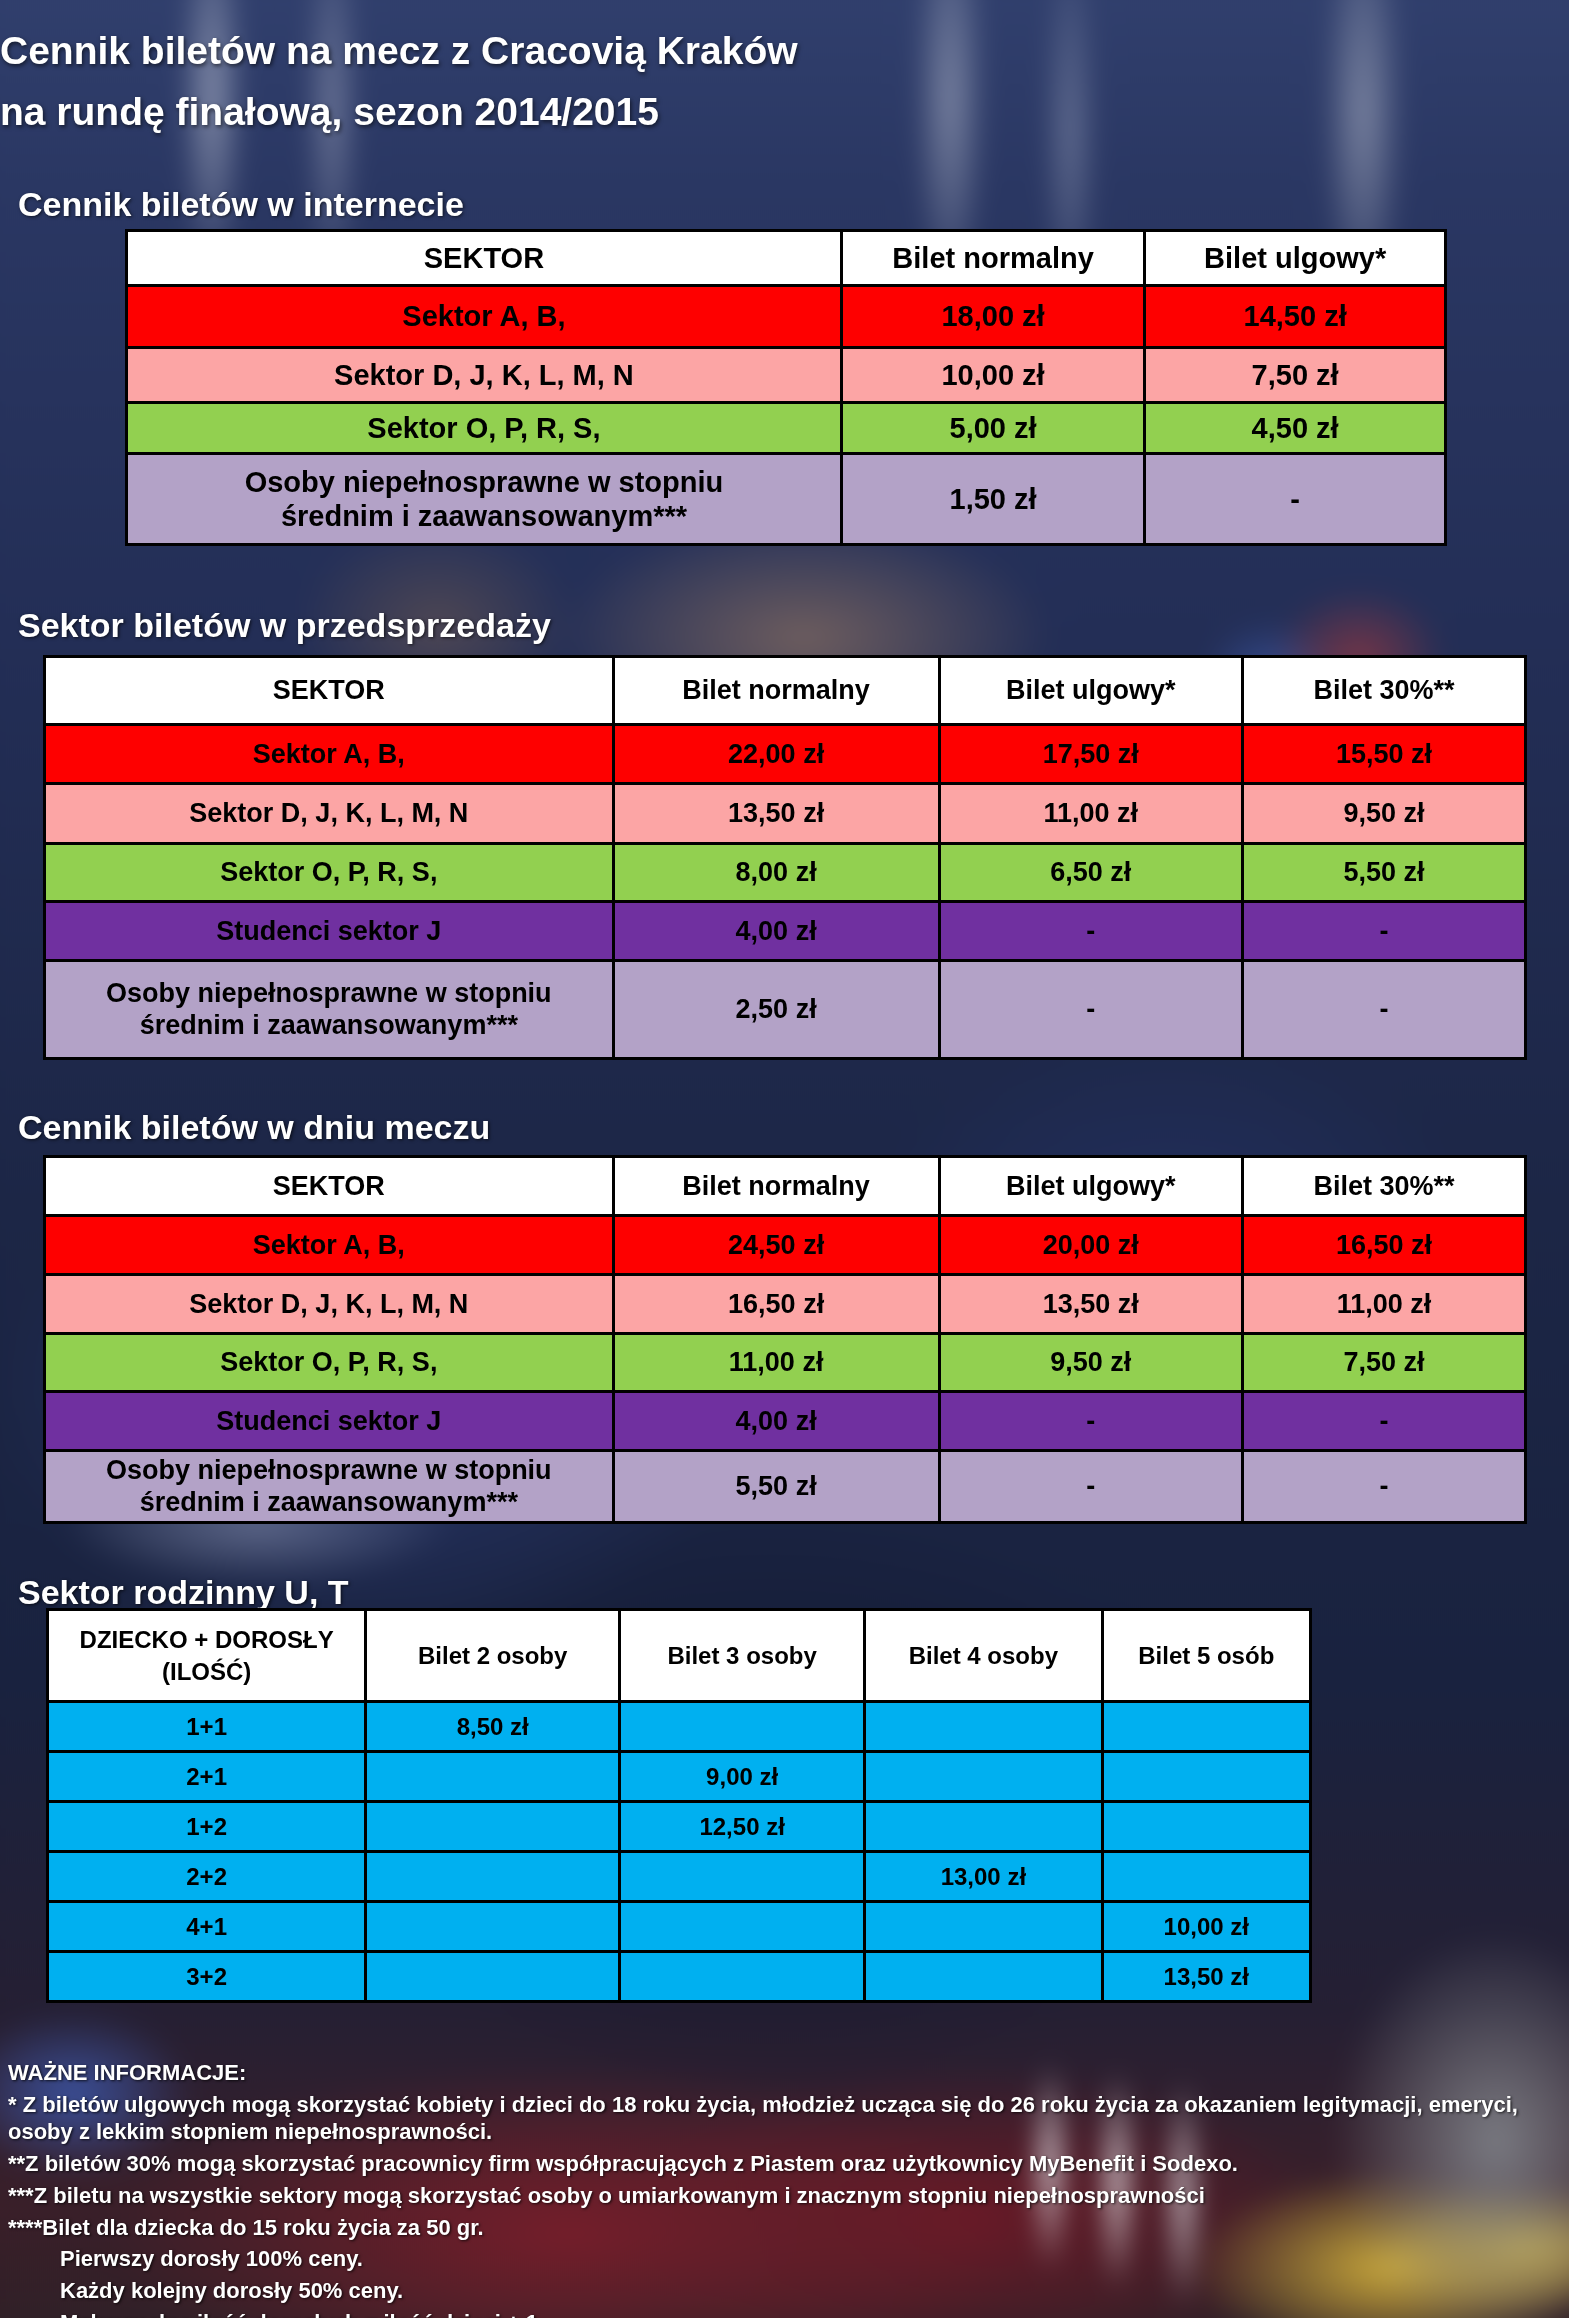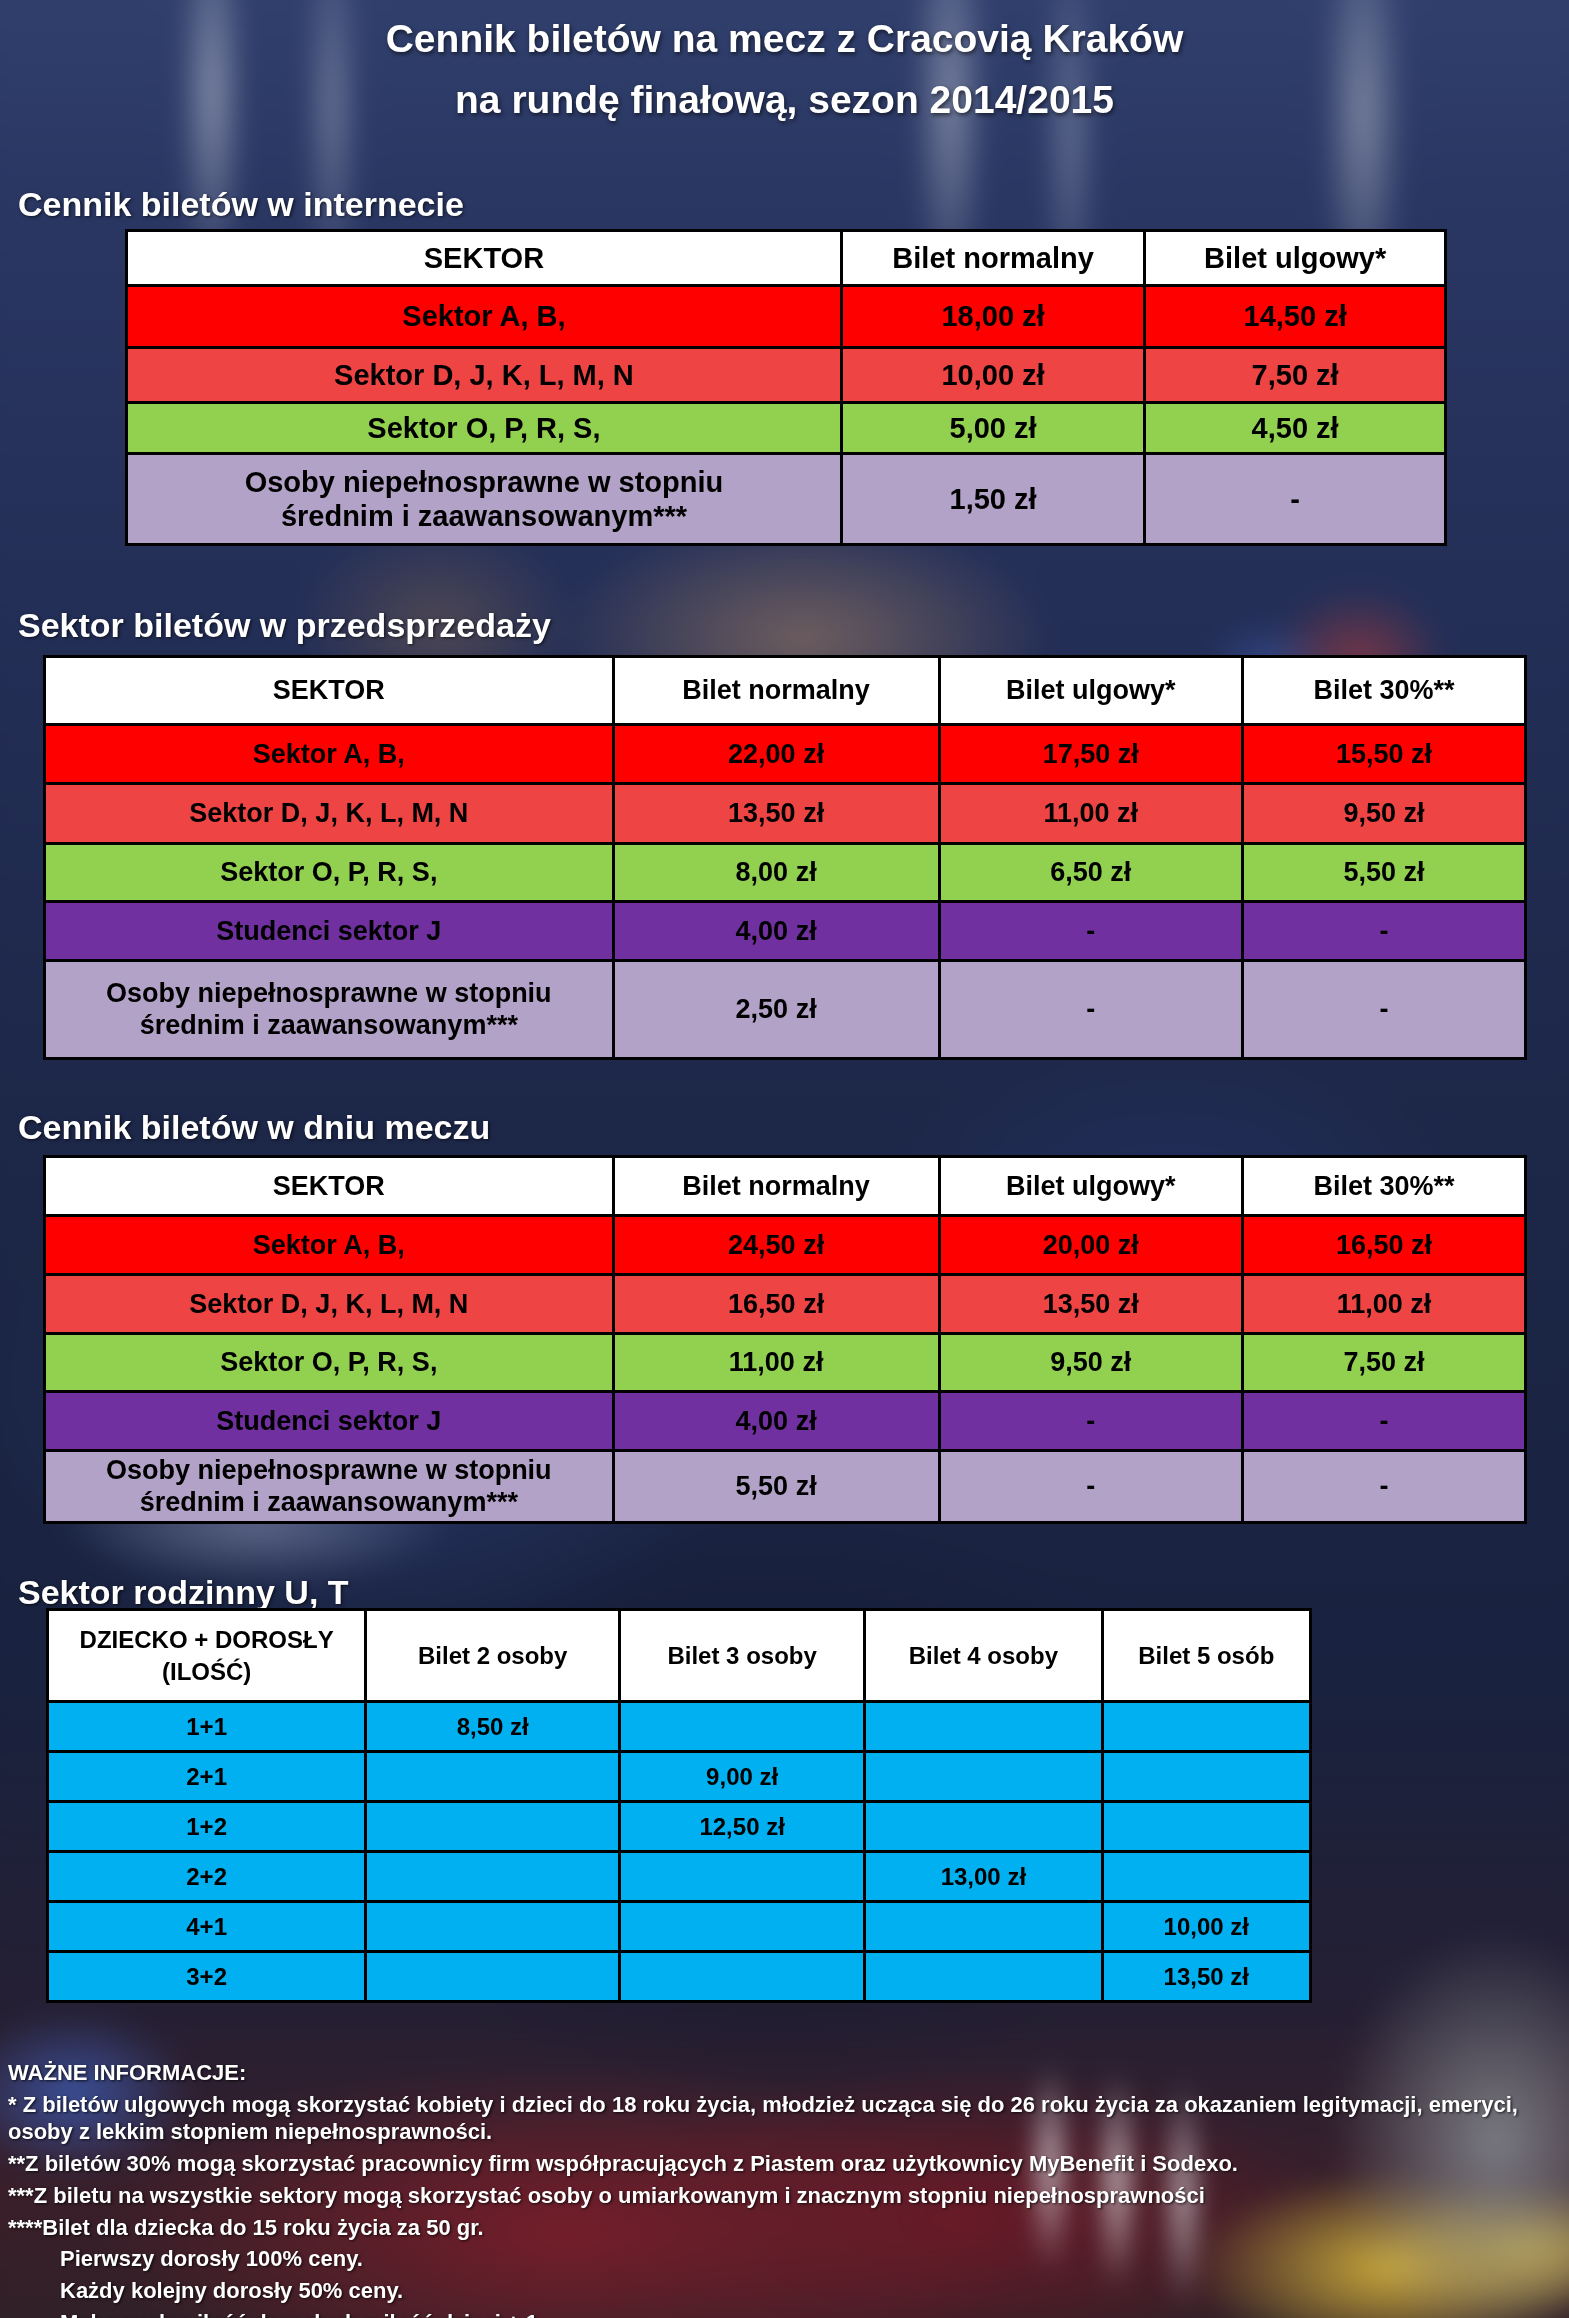--- a/index.html
+++ b/index.html
@@ -46,22 +46,22 @@
       radial-gradient(ellipse 286px 133px at 1423px 2294px, rgba(215,180,60,.95), transparent 72%),
       radial-gradient(ellipse 199px 93px at 1549px 2274px, rgba(225,195,75,.95), transparent 72%),
       
       radial-gradient(ellipse 598px 219px at 598px 2261px, rgba(120,30,42,.95), transparent 78%),
       radial-gradient(ellipse 465px 199px at 997px 2247px, rgba(105,25,38,.95), transparent 78%),
       
       linear-gradient(180deg,#31406e 0%,#2a3763 9%,#232e56 28%,#1c2646 52%,#19223f 72%,#251f33 86%,#3a1f29 94%,#2e2027 100%);
   }
   
   .main-title{
-    position:absolute; left:0; top:8px; width:100%;
-    text-align:center; color:#fff; font-weight:bold;
+    position:absolute; left:0; top:20px; width:100%;
+    text-align:left; color:#fff; font-weight:bold;
     font-size:39px; line-height:61px;
     text-shadow:1.3px 2px 4px rgba(0,0,0,.6);
   }
   .section-heading{
     position:absolute; left:0; width:100%;
     text-align:left; color:#fff; font-weight:bold; font-size:34px;
     text-shadow:1.3px 1.3px 3.3px rgba(0,0,0,.65);
     padding-left:18px;
   }
   #heading-internet{top:185px;}
@@ -71,21 +71,21 @@
   
   table{border-collapse:collapse; table-layout:fixed; position:absolute;}
   td,th{
     border:3.3px solid #000;
     text-align:center; vertical-align:middle;
     font-weight:bold; color:#000; padding:0 5.3px;
     overflow:hidden;
   }
   th{background:#ffffff;}
   .row-red td{background:#fe0000;}
-  .row-orange td{background:#ef4444;}
+  .row-orange td{background:#fca5a5;}
   .row-green td{background:#92d050;margin-left:44px;}
   .row-purple td{background:#7030a0;}
   .row-lavender td{background:#b3a2c7;}
   .row-cyan td{background:#00b0f0;}
   #table-internet{left:125px; top:229px; width:1322px; font-size:29px;}
   #table-przedsprzedaz{left:43px; top:655px; width:1484px; font-size:27px;}
   #table-dzien{left:43px; top:1155px; width:1484px; font-size:27px;}
   #table-rodzinny{left:46px; top:1608px; width:1266px; font-size:24px;}
   .lbl2{line-height:1.18;}
   

